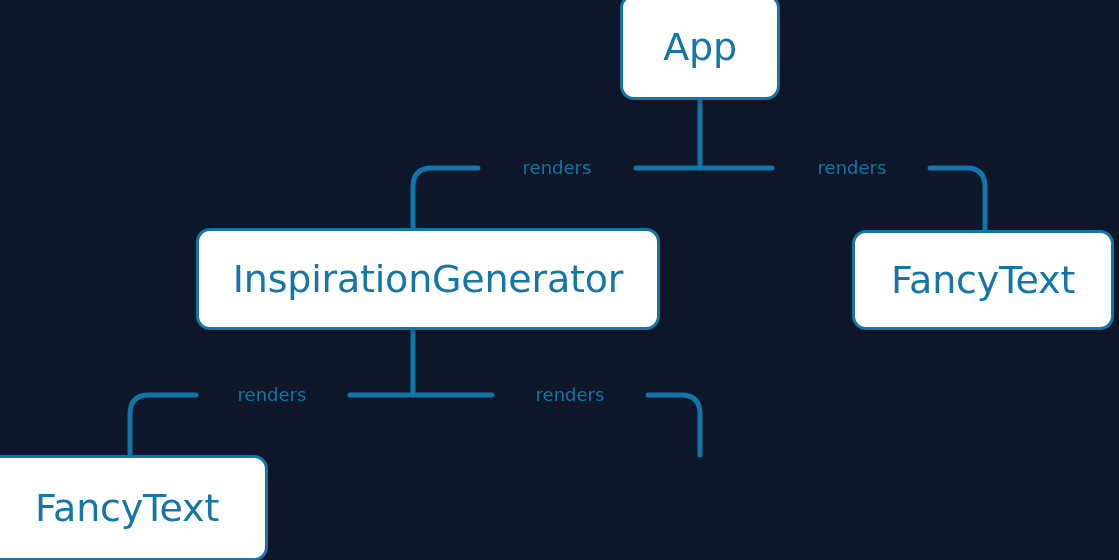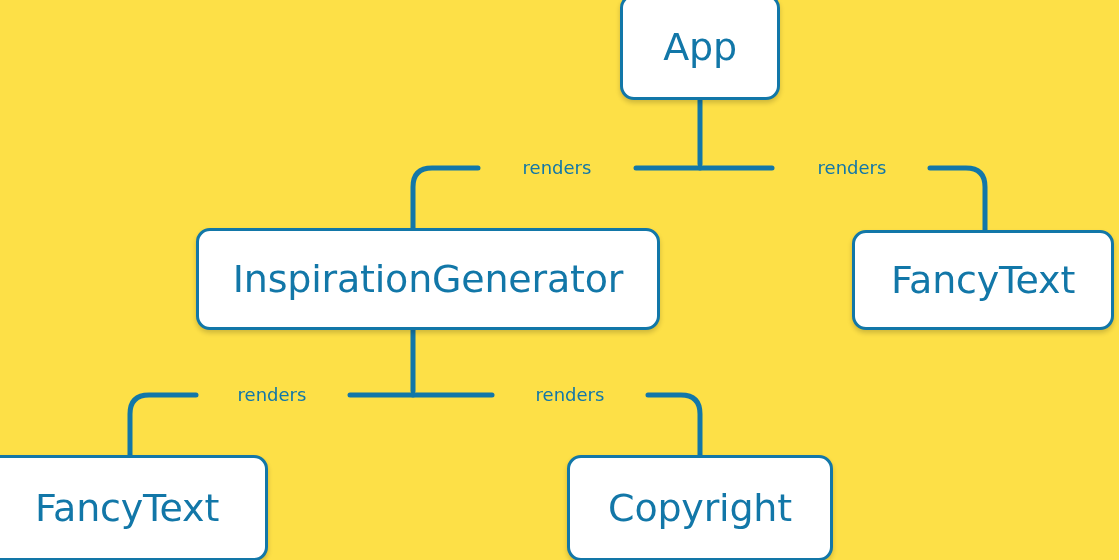--- a/index.html
+++ b/index.html
@@ -10,21 +10,21 @@
     width: 1119px;
     height: 560px;
     background: #4a7355;
     font-family: "Liberation Sans", sans-serif;
     overflow: hidden;
   }
   #diagram {
     position: relative;
     width: 1119px;
     height: 560px;
-    background: #fde047;
+    background: #0f172a;
   }
   #wires {
     position: absolute;
     left: 0;
     top: 0;
     width: 1119px;
     height: 560px;
   }
   .node {
     position: absolute;
@@ -92,22 +92,19 @@
   </div>
 
   <div class="node" style="left:852px; top:230px; width:262px; height:100px;">
     <span class="node-label">FancyText</span>
   </div>
 
   <div class="node" style="left:-14px; top:455px; width:282px; height:106px;">
     <span class="node-label">FancyText</span>
   </div>
 
-  <div class="node" style="left:567px; top:455px; width:266px; height:106px;">
-    <span class="node-label">Copyright</span>
-  </div>
 
   <div class="edge-label" style="left:557px; top:168px;">renders</div>
   <div class="edge-label" style="left:852px; top:168px;">renders</div>
   <div class="edge-label" style="left:272px; top:395px;">renders</div>
   <div class="edge-label" style="left:570px; top:395px;">renders</div>
 
 </div>
 
 </body></html>

